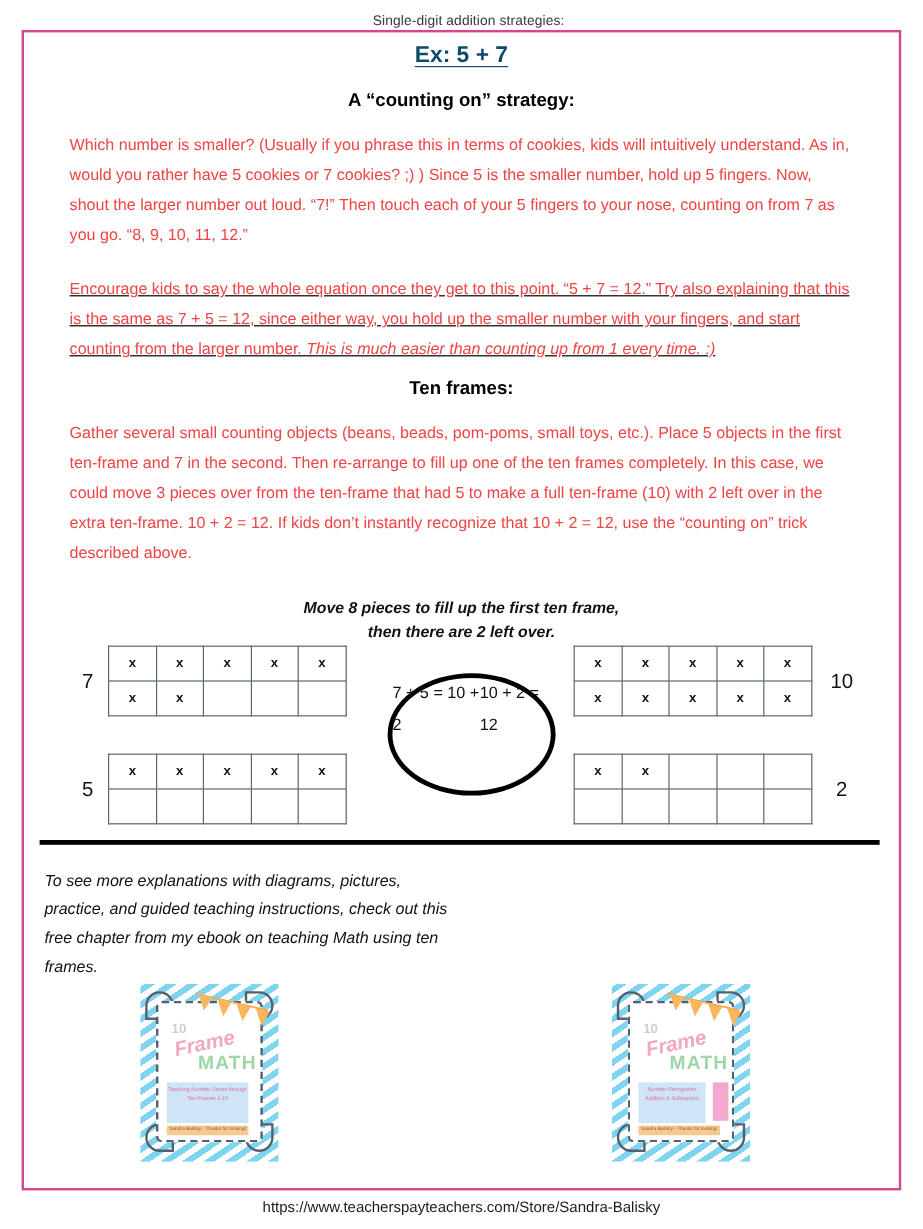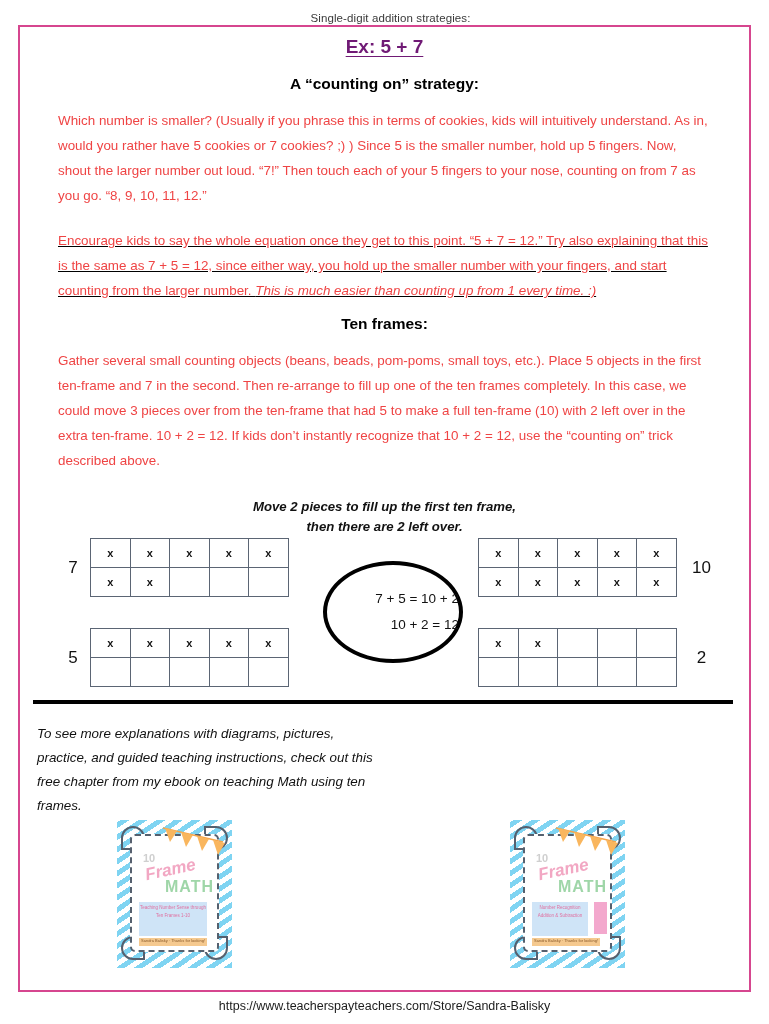--- a/index.html
+++ b/index.html
@@ -71,21 +71,21 @@
     font-size: 12.5px;
     color: #1c1c1c;
   }
 
   h1.ex-title {
     font-size: 19px;
     font-weight: bold;
     text-align: center;
     margin: 0;
     padding: 0;
-    color: #701a75;
+    color: #0c4a6e;
     text-decoration: underline;
     text-underline-offset: 3px;
   }
   h2.sub-head {
     font-size: 15.5px;
     font-weight: bold;
     text-align: center;
     margin: 0;
     color: #000;
   }
@@ -133,22 +133,22 @@
     font-weight: bold;
     color: #111;
     padding: 0;
   }
   .oval {
     width: 132px;
     height: 94px;
     border: 4px solid #000;
     border-radius: 50%;
     display: flex;
-    flex-direction: column;
-    align-items: flex-end;
+    flex-direction: row;
+    align-items: flex-start;
     justify-content: center;
   }
   .oval div {
     font-size: 13.5px;
     color: #111;
     line-height: 26px;
   }
 
   .divider {
     height: 4px;
@@ -268,21 +268,21 @@
 
   <div class="abs" style="left:42px; top:315px; width:685px;">
     <h2 class="sub-head">Ten frames:</h2>
   </div>
 
   <div class="abs" style="left:58px; top:348px; width:650px;">
     <p class="body-par">Gather several small counting objects (beans, beads, pom-poms, small toys, etc.). Place 5 objects in the first ten-frame and 7 in the second. Then re-arrange to fill up one of the ten frames completely. In this case, we could move 3 pieces over from the ten-frame that had 5 to make a full ten-frame (10) with 2 left over in the extra ten-frame. 10 + 2 = 12. If kids don’t instantly recognize that 10 + 2 = 12, use the “counting on” trick described above.</p>
   </div>
 
   <div class="abs" style="left:42px; top:497px; width:685px;">
-    <div class="caption">Move 2 pieces to fill up the first ten frame,</div>
+    <div class="caption">Move 8 pieces to fill up the first ten frame,</div>
     <div class="caption">then there are 2 left over.</div>
   </div>
 
   <div class="abs frame-row" style="left:56px; top:538px;">
     <span class="frame-label">7</span>
     <table class="tenframe">
       <tbody>
           <tr>
         <td>x</td>
         <td>x</td>

